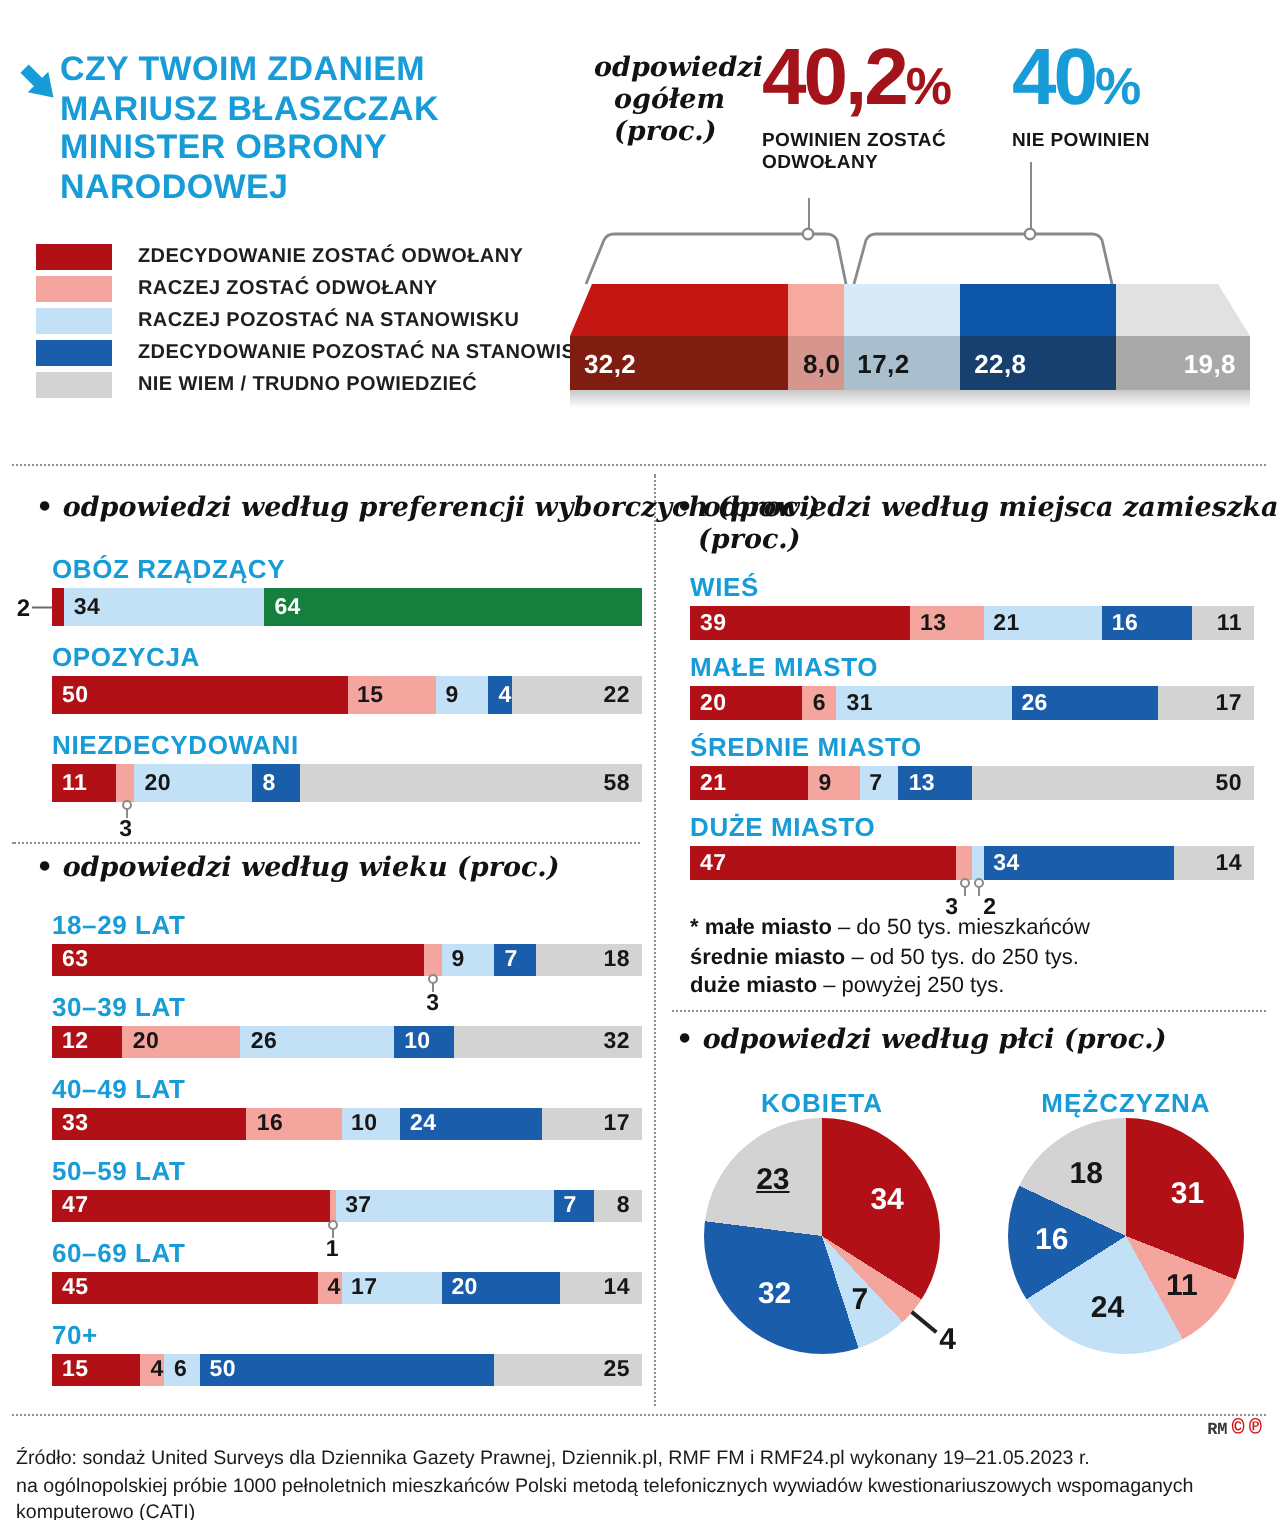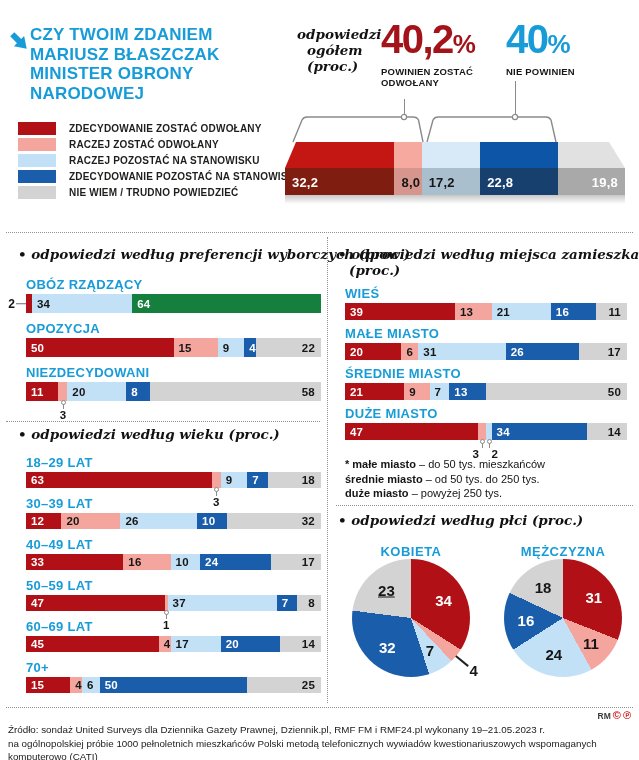--- a/index.html
+++ b/index.html
@@ -102,21 +102,21 @@
   
   .pies{display:flex;justify-content:space-between;padding:0 6px;margin-top:16px;}
   .pie-block{width:134px;text-align:center;}
   .pie-title{color:#189cd8;font-size:13px;font-weight:800;letter-spacing:.5px;margin-bottom:0;}
   .pie-wrap{position:relative;width:118px;height:118px;margin:0 auto;}
   .pie-circle{position:absolute;inset:0;border-radius:50%;}
   .pieval{position:absolute;transform:translate(-50%,-50%);font-size:15px;font-weight:800;}
   .pie-leader{position:absolute;width:16px;height:1.5px;background:#222;transform-origin:0 50%;}
 
   
-  .rm{position:absolute;right:8px;top:709px;font-size:8.5px;font-weight:800;color:#3a3a3a;}
+  .rm{position:absolute;right:8px;top:709px;font-size:8.5px;font-weight:800;color:#3a3a3a;font-family:Liberation Mono, monospace;}
   .rm .cp{color:#d01317;font-size:11px;font-weight:700;margin-left:2px;}
   .source{position:absolute;left:8px;top:723px;width:628px;font-size:9.8px;line-height:13.5px;color:#1a1a1a;}
 </style>
 </head>
 <body>
 
 <div class="page">
 
   <div class="arrow">
     <svg width="22" height="22" viewBox="0 0 24 24">

